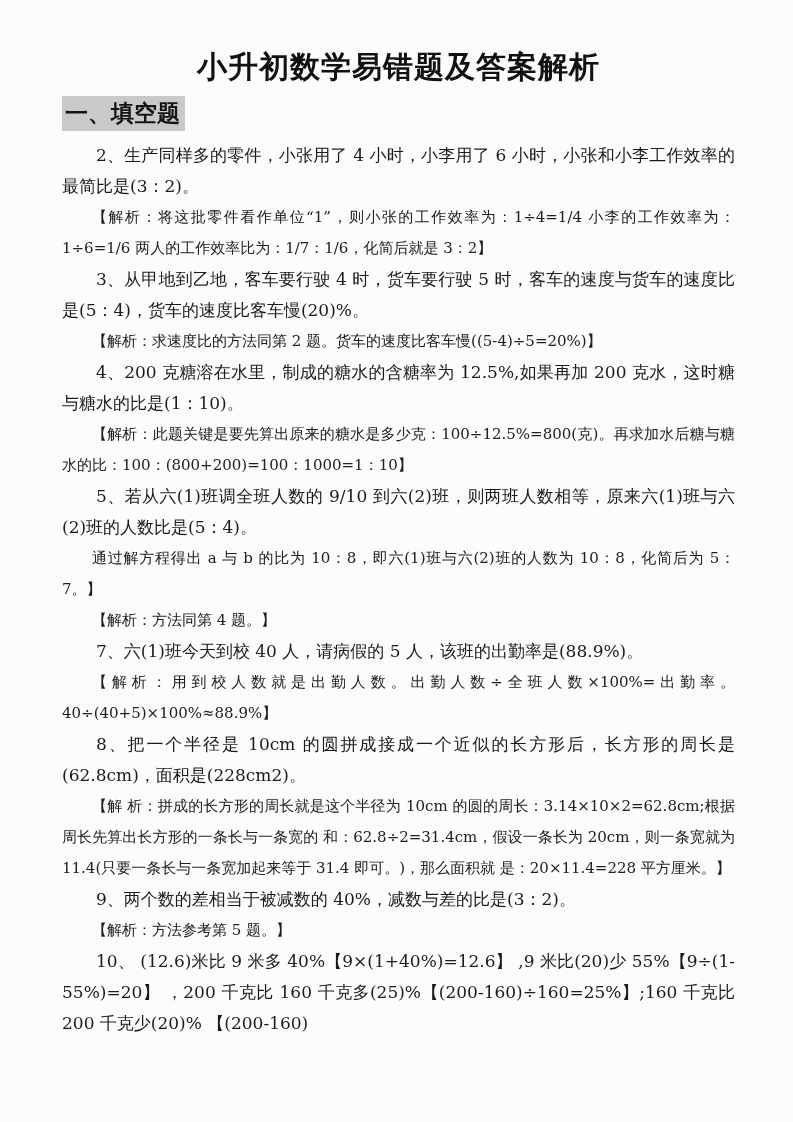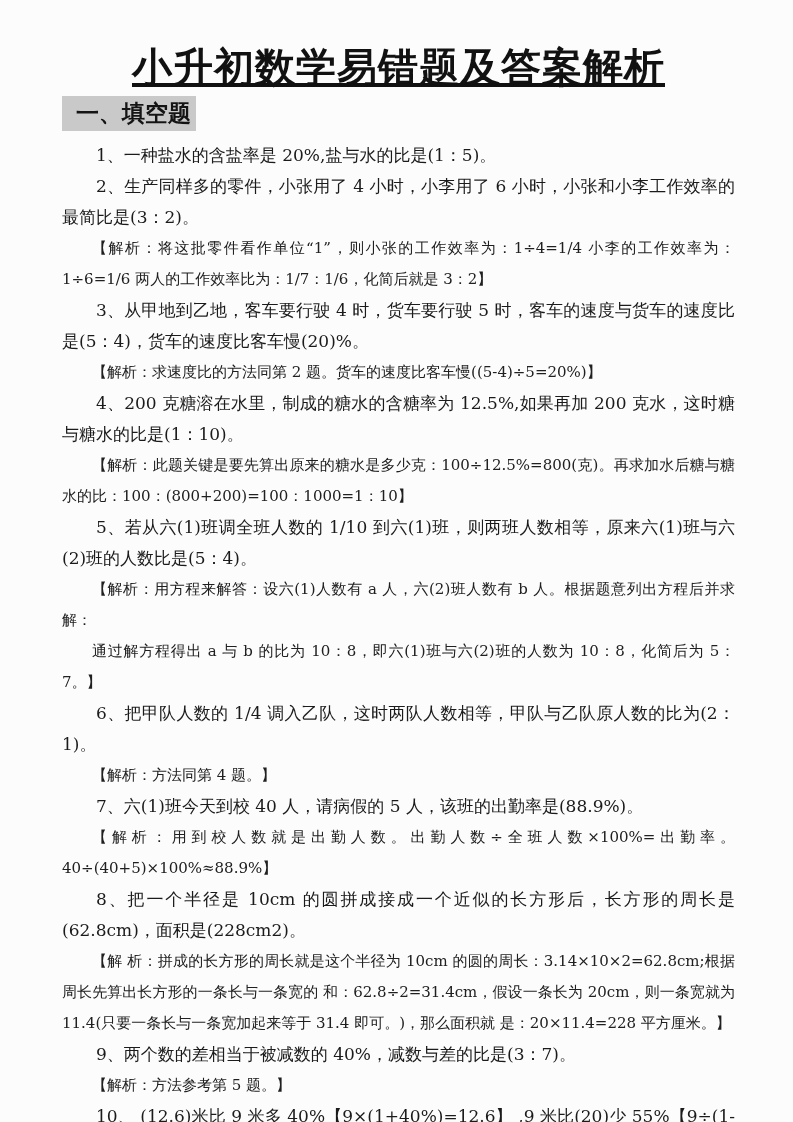--- a/index.html
+++ b/index.html
@@ -16,38 +16,37 @@
   }
   .page {
     box-sizing: border-box;
     width: 793px;
     height: 1122px;
     padding: 46px 58px 0 62px;
   }
   .doc-title {
     margin: 0 0 8px 0;
     text-align: center;
-    font-size: 40px;
+    font-size: 30px;
     font-weight: bold;
     line-height: 42px;
     letter-spacing: 1px;
     color: #111;
-    text-decoration: underline;
   }
   .heading-row {
     margin: 0 0 8px 0;
     line-height: 32px;
   }
   .heading-hl {
     display: inline-block;
     font-size: 23px;
     font-weight: bold;
     color: #141414;
     background: var(--highlight, #c9c9c9);
-    padding: 1px 5px 2px 14px;
+    padding: 1px 5px 2px 3px;
   }
   .content {
     margin-top: 6px;
   }
   .para {
     margin: 0;
     text-indent: 2em;
     text-align: justify;
     text-justify: inter-ideograph;
     line-height: 31px;
@@ -66,33 +65,30 @@
 <body style="background: rgb(252, 252, 252); color: rgb(27, 27, 27);">
 
 <div class="page">
   <h1 class="doc-title">小升初数学易错题及答案解析</h1>
 
   <div class="heading-row">
     <span class="heading-hl">一、填空题</span>
   </div>
 
   <div class="content">
-      <div class="para question">1、一种盐水的含盐率是 20%,盐与水的比是(1：5)。</div>
       <div class="para question">2、生产同样多的零件，小张用了 4 小时，小李用了 6 小时，小张和小李工作效率的最简比是(3：2)。</div>
       <div class="para analysis">【解析：将这批零件看作单位“1”，则小张的工作效率为：1÷4=1/4 小李的工作效率为：1÷6=1/6 两人的工作效率比为：1/7：1/6，化简后就是 3：2】</div>
       <div class="para question">3、从甲地到乙地，客车要行驶 4 时，货车要行驶 5 时，客车的速度与货车的速度比是(5：4)，货车的速度比客车慢(20)%。</div>
       <div class="para analysis">【解析：求速度比的方法同第 2 题。货车的速度比客车慢((5-4)÷5=20%)】</div>
       <div class="para question">4、200 克糖溶在水里，制成的糖水的含糖率为 12.5%,如果再加 200 克水，这时糖与糖水的比是(1：10)。</div>
       <div class="para analysis">【解析：此题关键是要先算出原来的糖水是多少克：100÷12.5%=800(克)。再求加水后糖与糖水的比：100：(800+200)=100：1000=1：10】</div>
-      <div class="para question">5、若从六(1)班调全班人数的 1/10 到六(1)班，则两班人数相等，原来六(1)班与六(2)班的人数比是(5：4)。</div>
-      <div class="para analysis">【解析：用方程来解答：设六(1)人数有 a 人，六(2)班人数有 b 人。根据题意列出方程后并求解：</div>
+      <div class="para question">5、若从六(1)班调全班人数的 9/10 到六(2)班，则两班人数相等，原来六(1)班与六(2)班的人数比是(5：4)。</div>
       <div class="para analysis">通过解方程得出 a 与 b 的比为 10：8，即六(1)班与六(2)班的人数为 10：8，化简后为 5：7。】</div>
-      <div class="para question">6、把甲队人数的 1/4 调入乙队，这时两队人数相等，甲队与乙队原人数的比为(2：1)。</div>
       <div class="para analysis">【解析：方法同第 4 题。】</div>
       <div class="para question">7、六(1)班今天到校 40 人，请病假的 5 人，该班的出勤率是(88.9%)。</div>
       <div class="para analysis">【解析：用到校人数就是出勤人数。出勤人数÷全班人数×100%=出勤率。40÷(40+5)×100%≈88.9%】</div>
       <div class="para question">8、把一个半径是 10cm 的圆拼成接成一个近似的长方形后，长方形的周长是(62.8cm)，面积是(228cm2)。</div>
       <div class="para analysis">【解 析：拼成的长方形的周长就是这个半径为 10cm 的圆的周长：3.14×10×2=62.8cm;根据周长先算出长方形的一条长与一条宽的 和：62.8÷2=31.4cm，假设一条长为 20cm，则一条宽就为 11.4(只要一条长与一条宽加起来等于 31.4 即可。)，那么面积就 是：20×11.4=228 平方厘米。】</div>
-      <div class="para question">9、两个数的差相当于被减数的 40%，减数与差的比是(3：7)。</div>
+      <div class="para question">9、两个数的差相当于被减数的 40%，减数与差的比是(3：2)。</div>
       <div class="para analysis">【解析：方法参考第 5 题。】</div>
       <div class="para question">10、 (12.6)米比 9 米多 40%【9×(1+40%)=12.6】 ,9 米比(20)少 55%【9÷(1-55%)=20】 ，200 千克比 160 千克多(25)%【(200-160)÷160=25%】;160 千克比 200 千克少(20)% 【(200-160)</div>
     </div>
 </div>
 
 </body></html>

